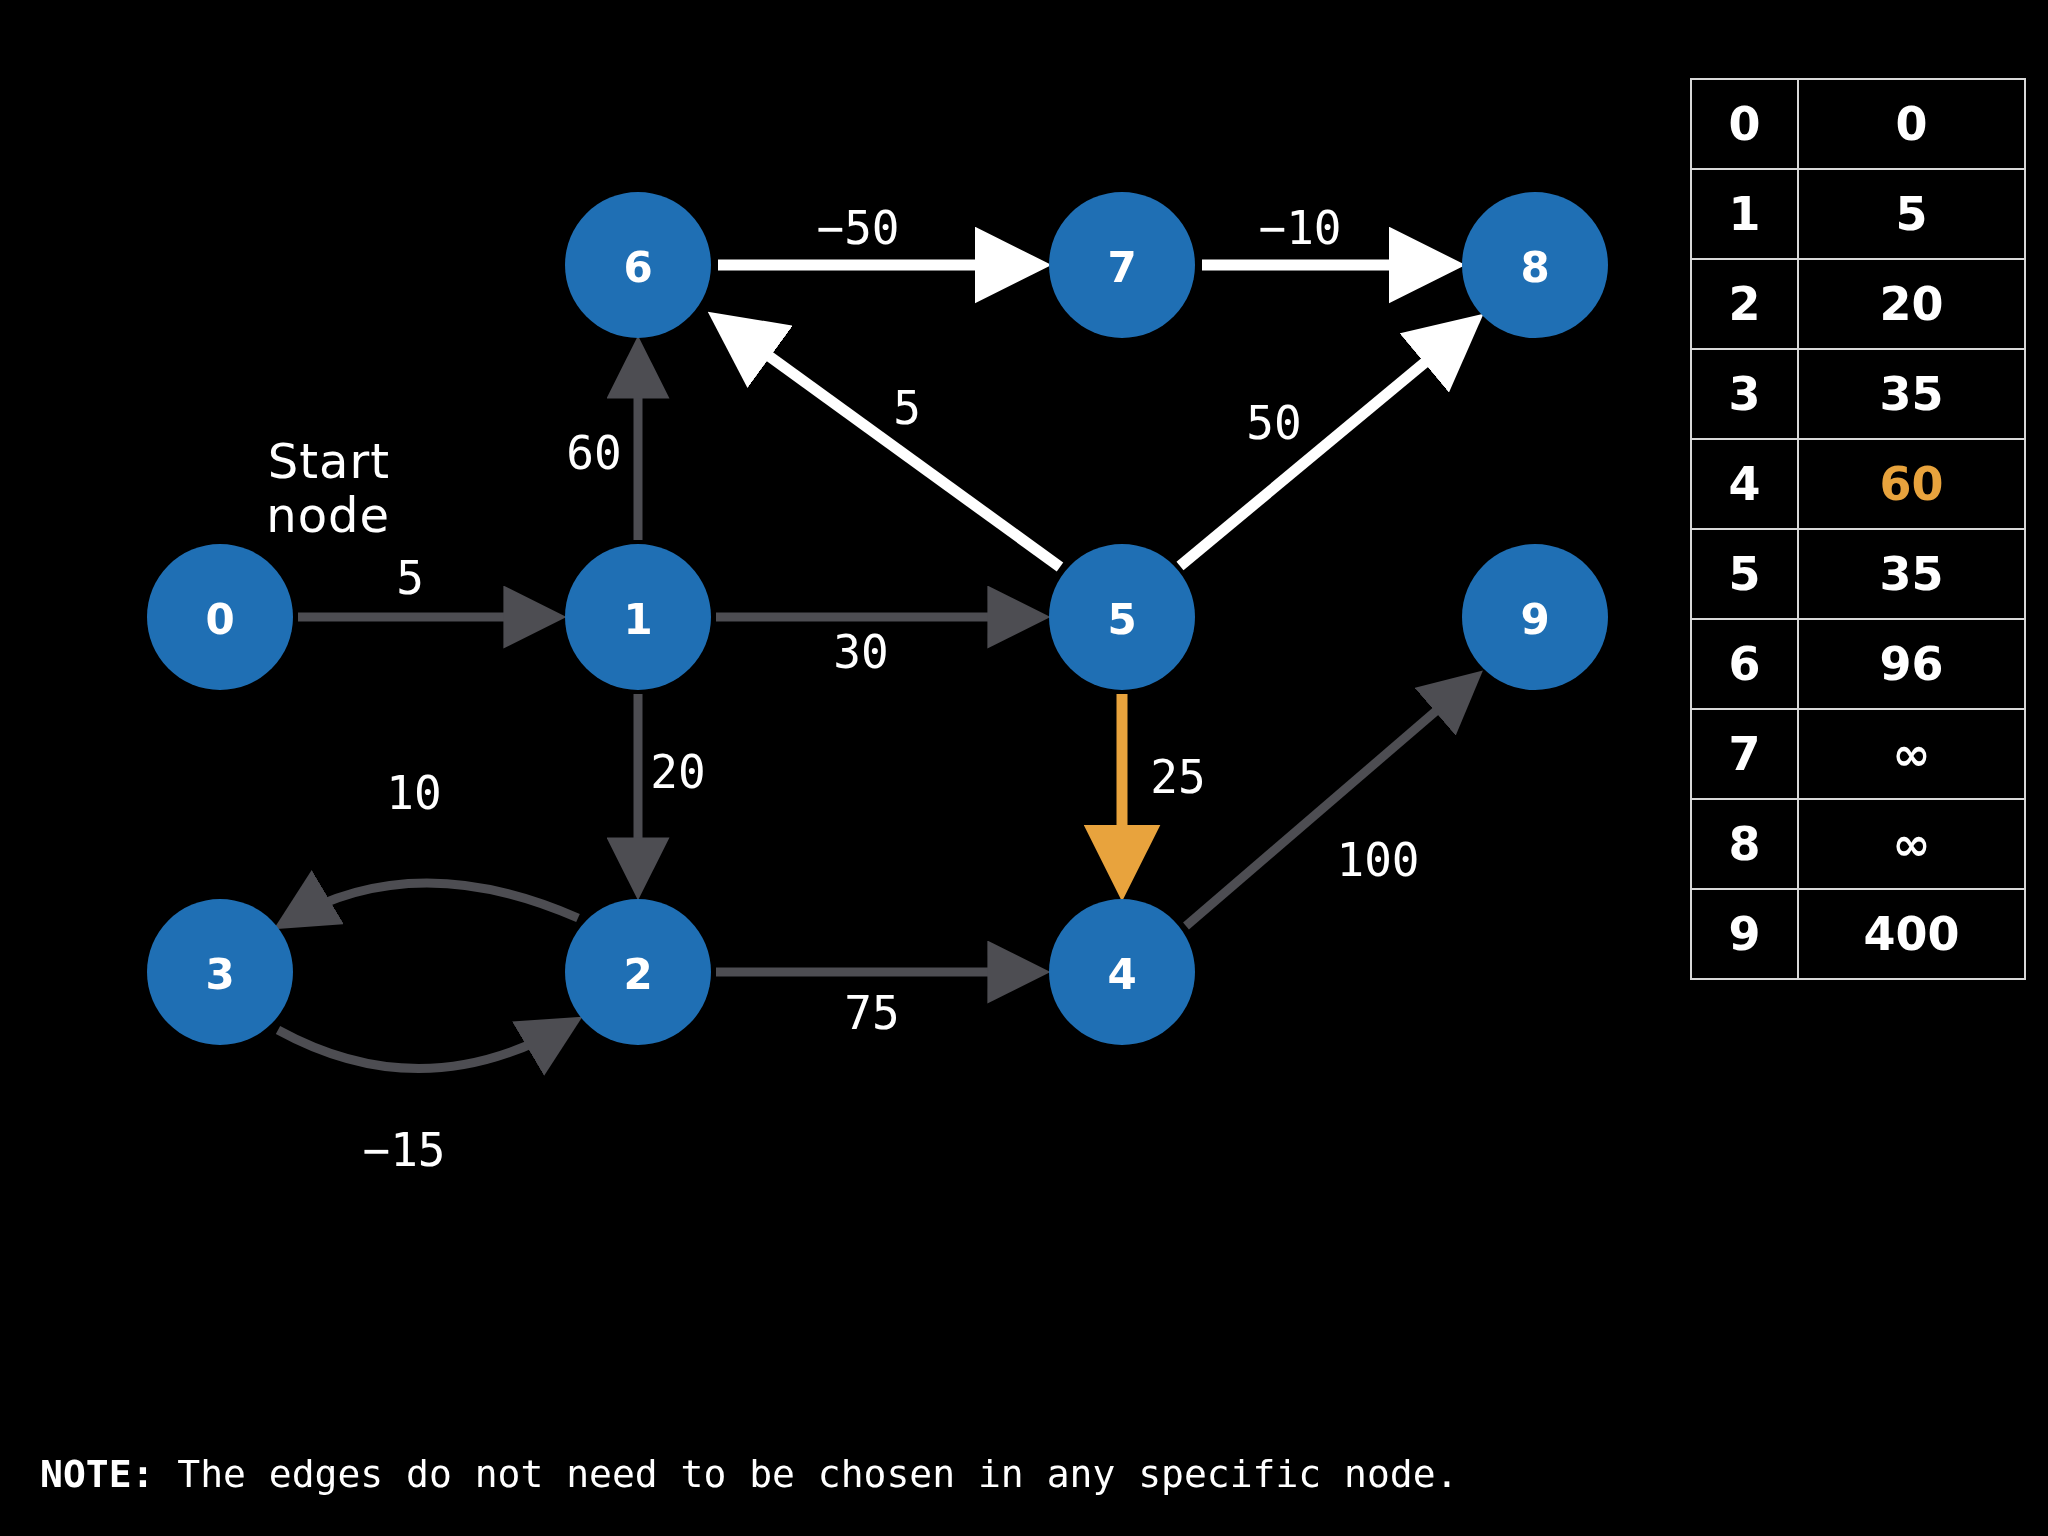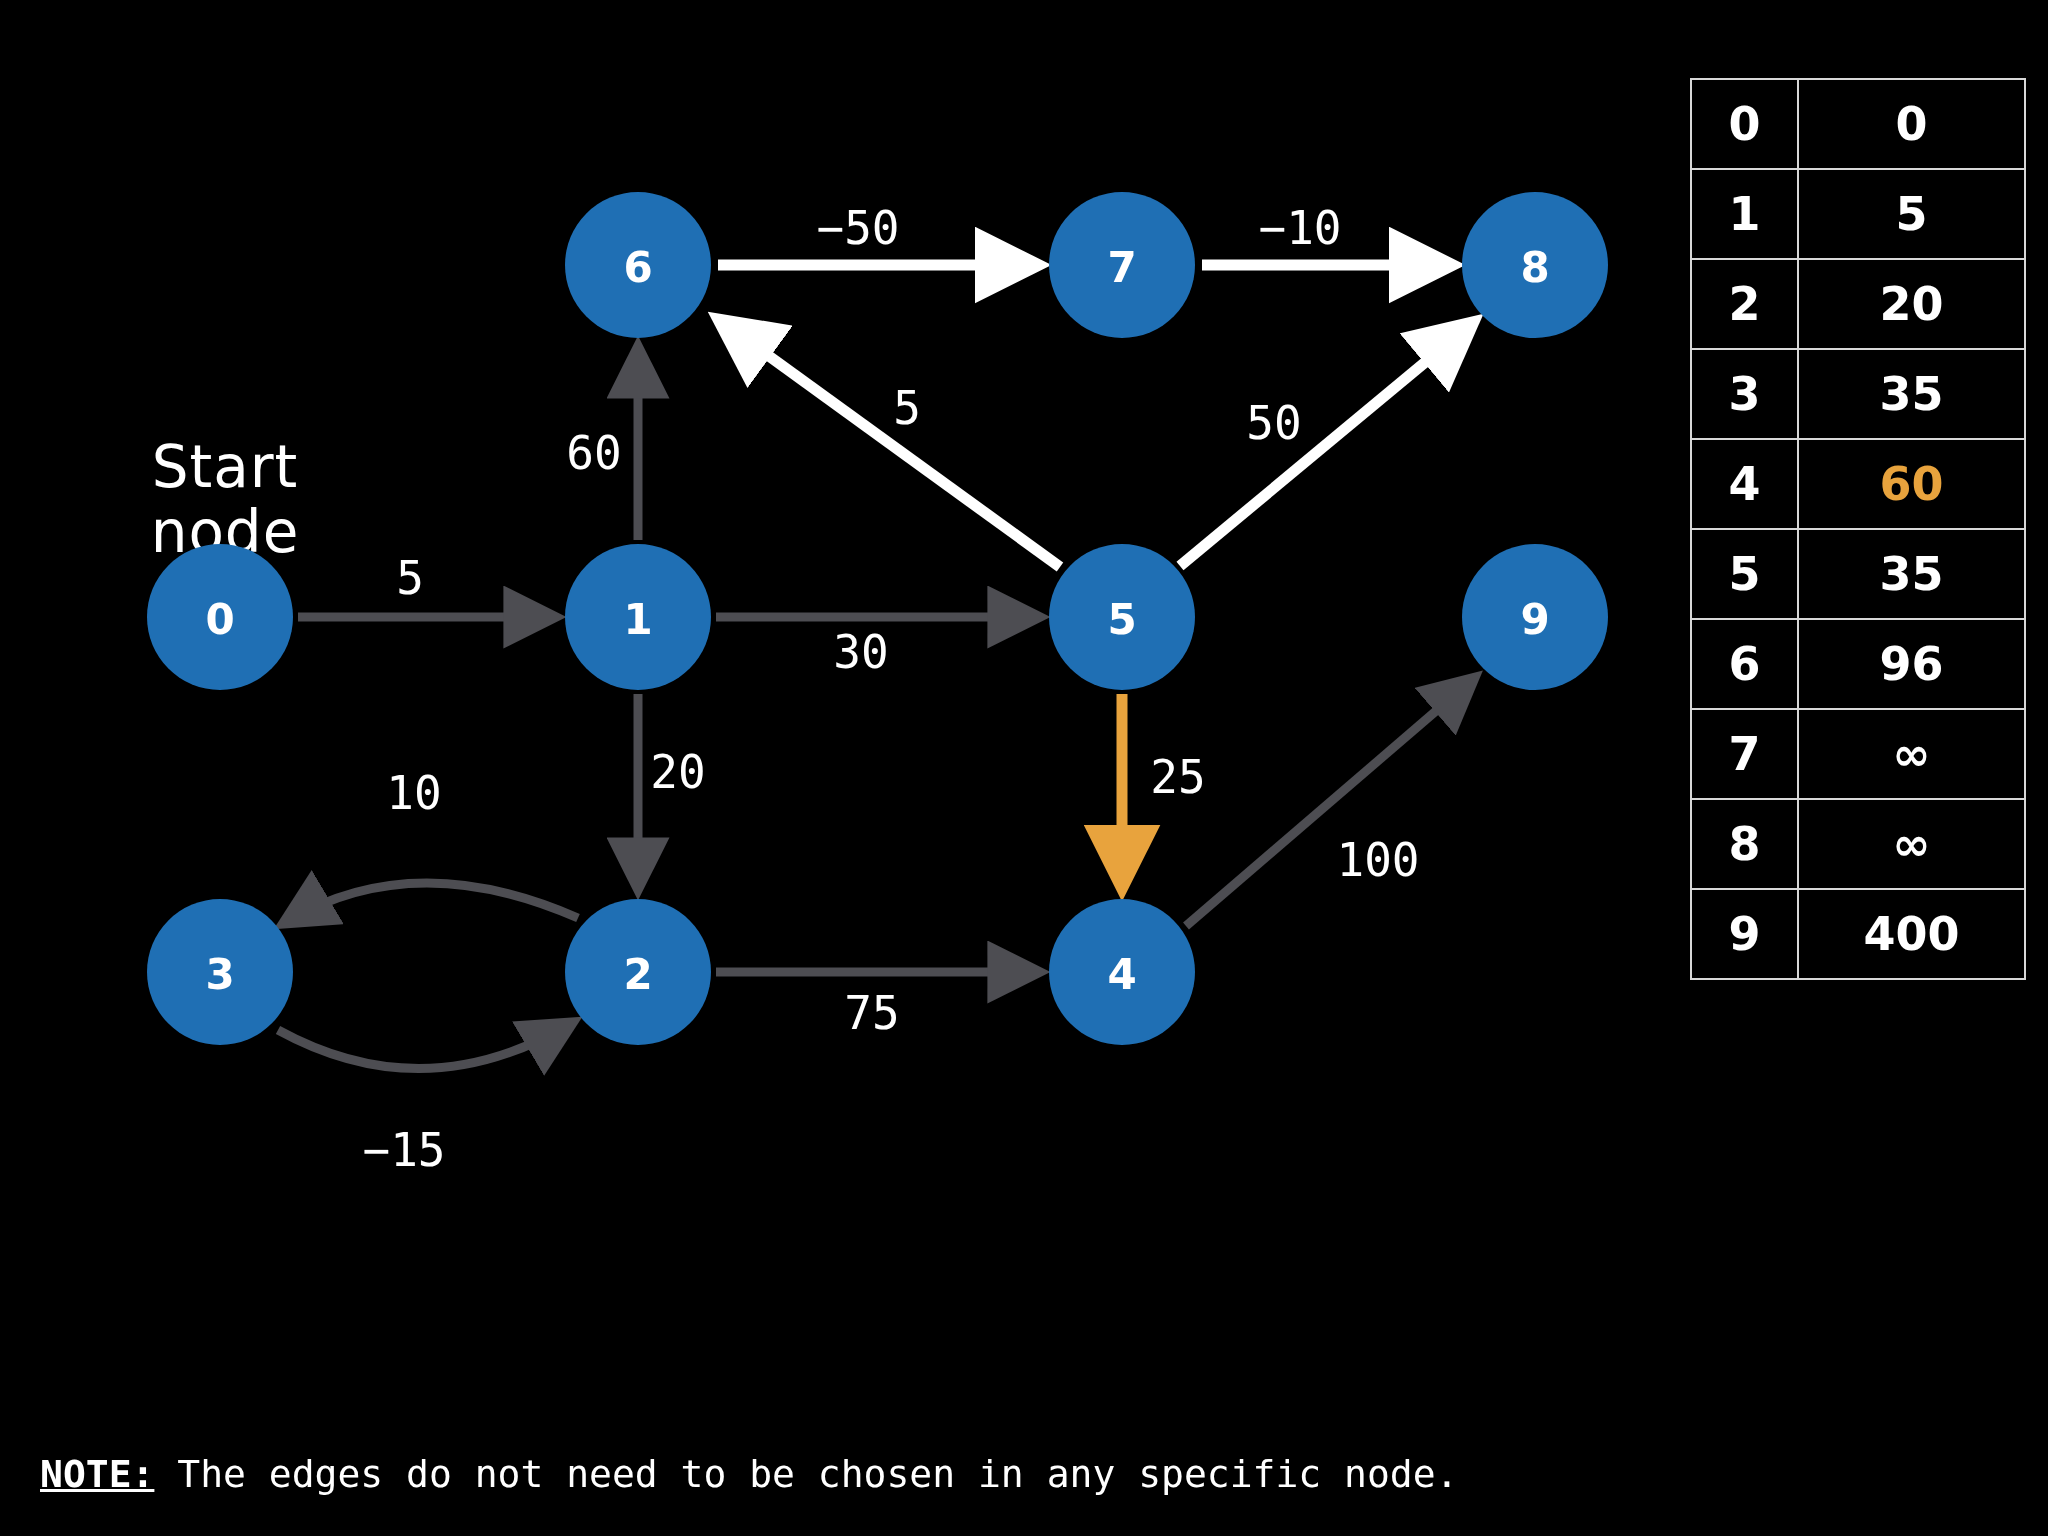--- a/index.html
+++ b/index.html
@@ -35,23 +35,23 @@
     font-family: "DejaVu Sans Mono", monospace;
     font-size: 46px;
     fill: #ffffff;
     text-anchor: middle;
     dominant-baseline: central;
   }
   .start-label {
     position: absolute;
     color: #ffffff;
     font-family: "DejaVu Sans", sans-serif;
-    font-size: 58px;
+    font-size: 48px;
     line-height: 1.12;
-    text-align: center;
+    text-align: right;
     white-space: pre-line;
     letter-spacing: 1px;
   }
   
   #dist-table {
     position: absolute;
     left: 1690px;
     top: 78px;
     width: 330px;
     border-collapse: collapse;
@@ -75,21 +75,21 @@
   
   #note {
     position: absolute;
     left: 40px;
     top: 1452px;
     color: #ffffff;
     font-family: "DejaVu Sans Mono", monospace;
     font-size: 38px;
     white-space: pre;
   }
-  #note .note-strong { font-weight: bold; text-decoration: underline; }
+  #note .note-strong { font-weight: bold; }
 </style>
 </head>
 <body>
 
 <div id="root">
 
   <div class="start-label" style="left:60px; top:435px; width:330px;">Start
 node</div>
 
   <svg id="graph-svg" viewBox="0 0 2048 1536">

